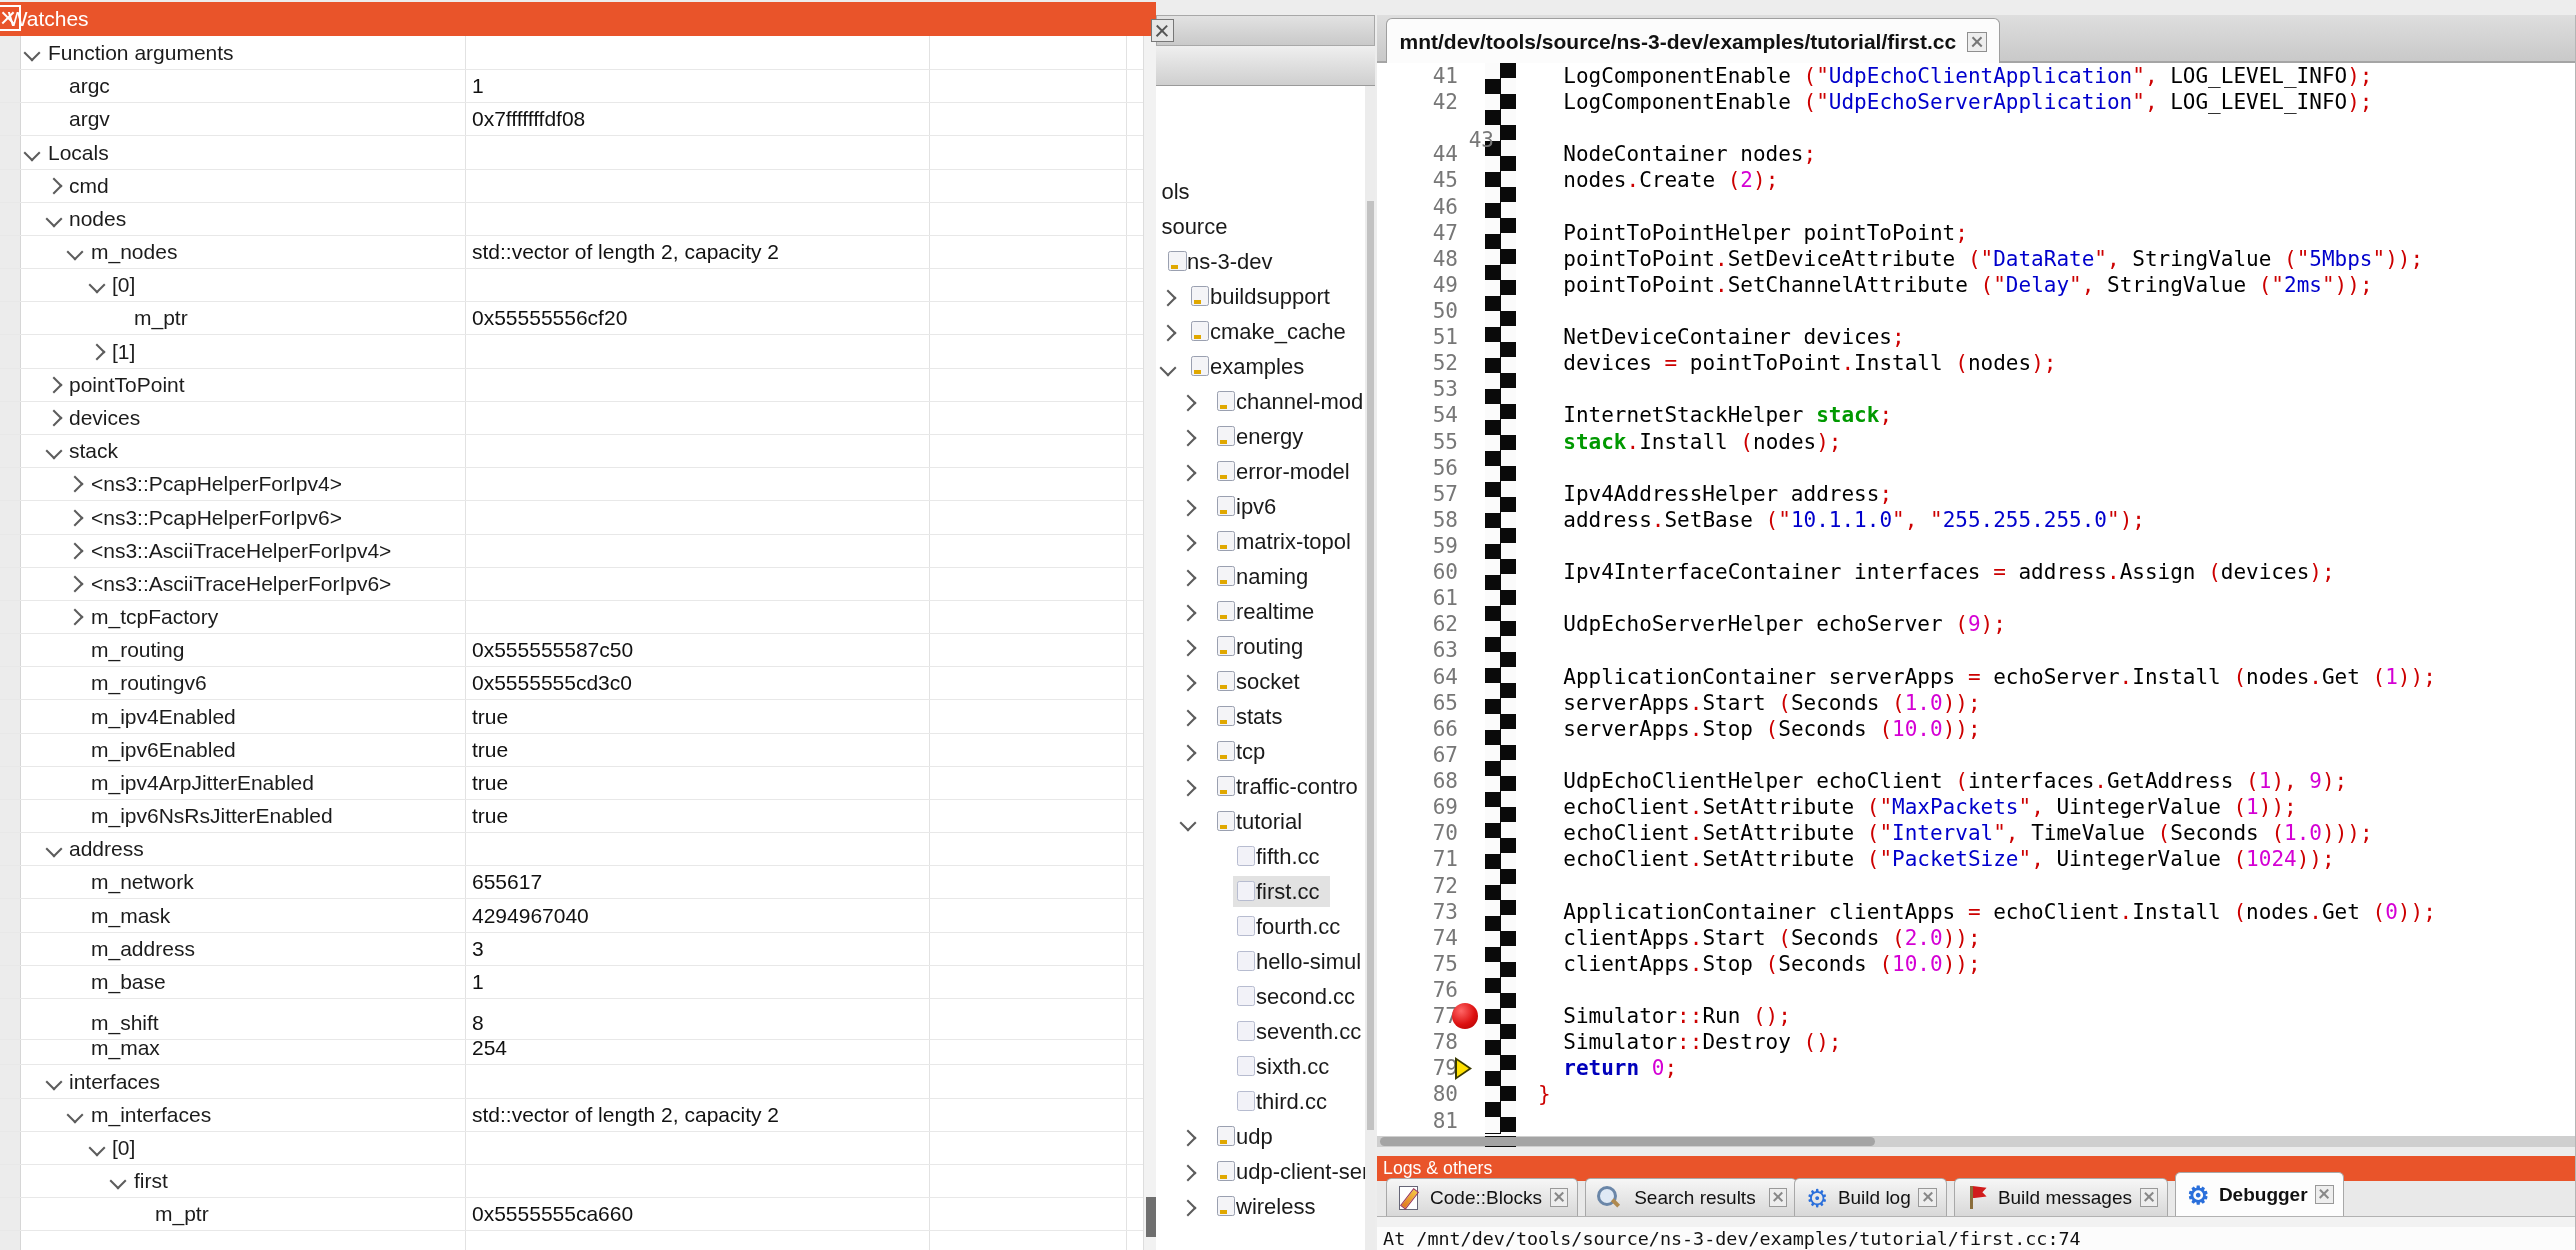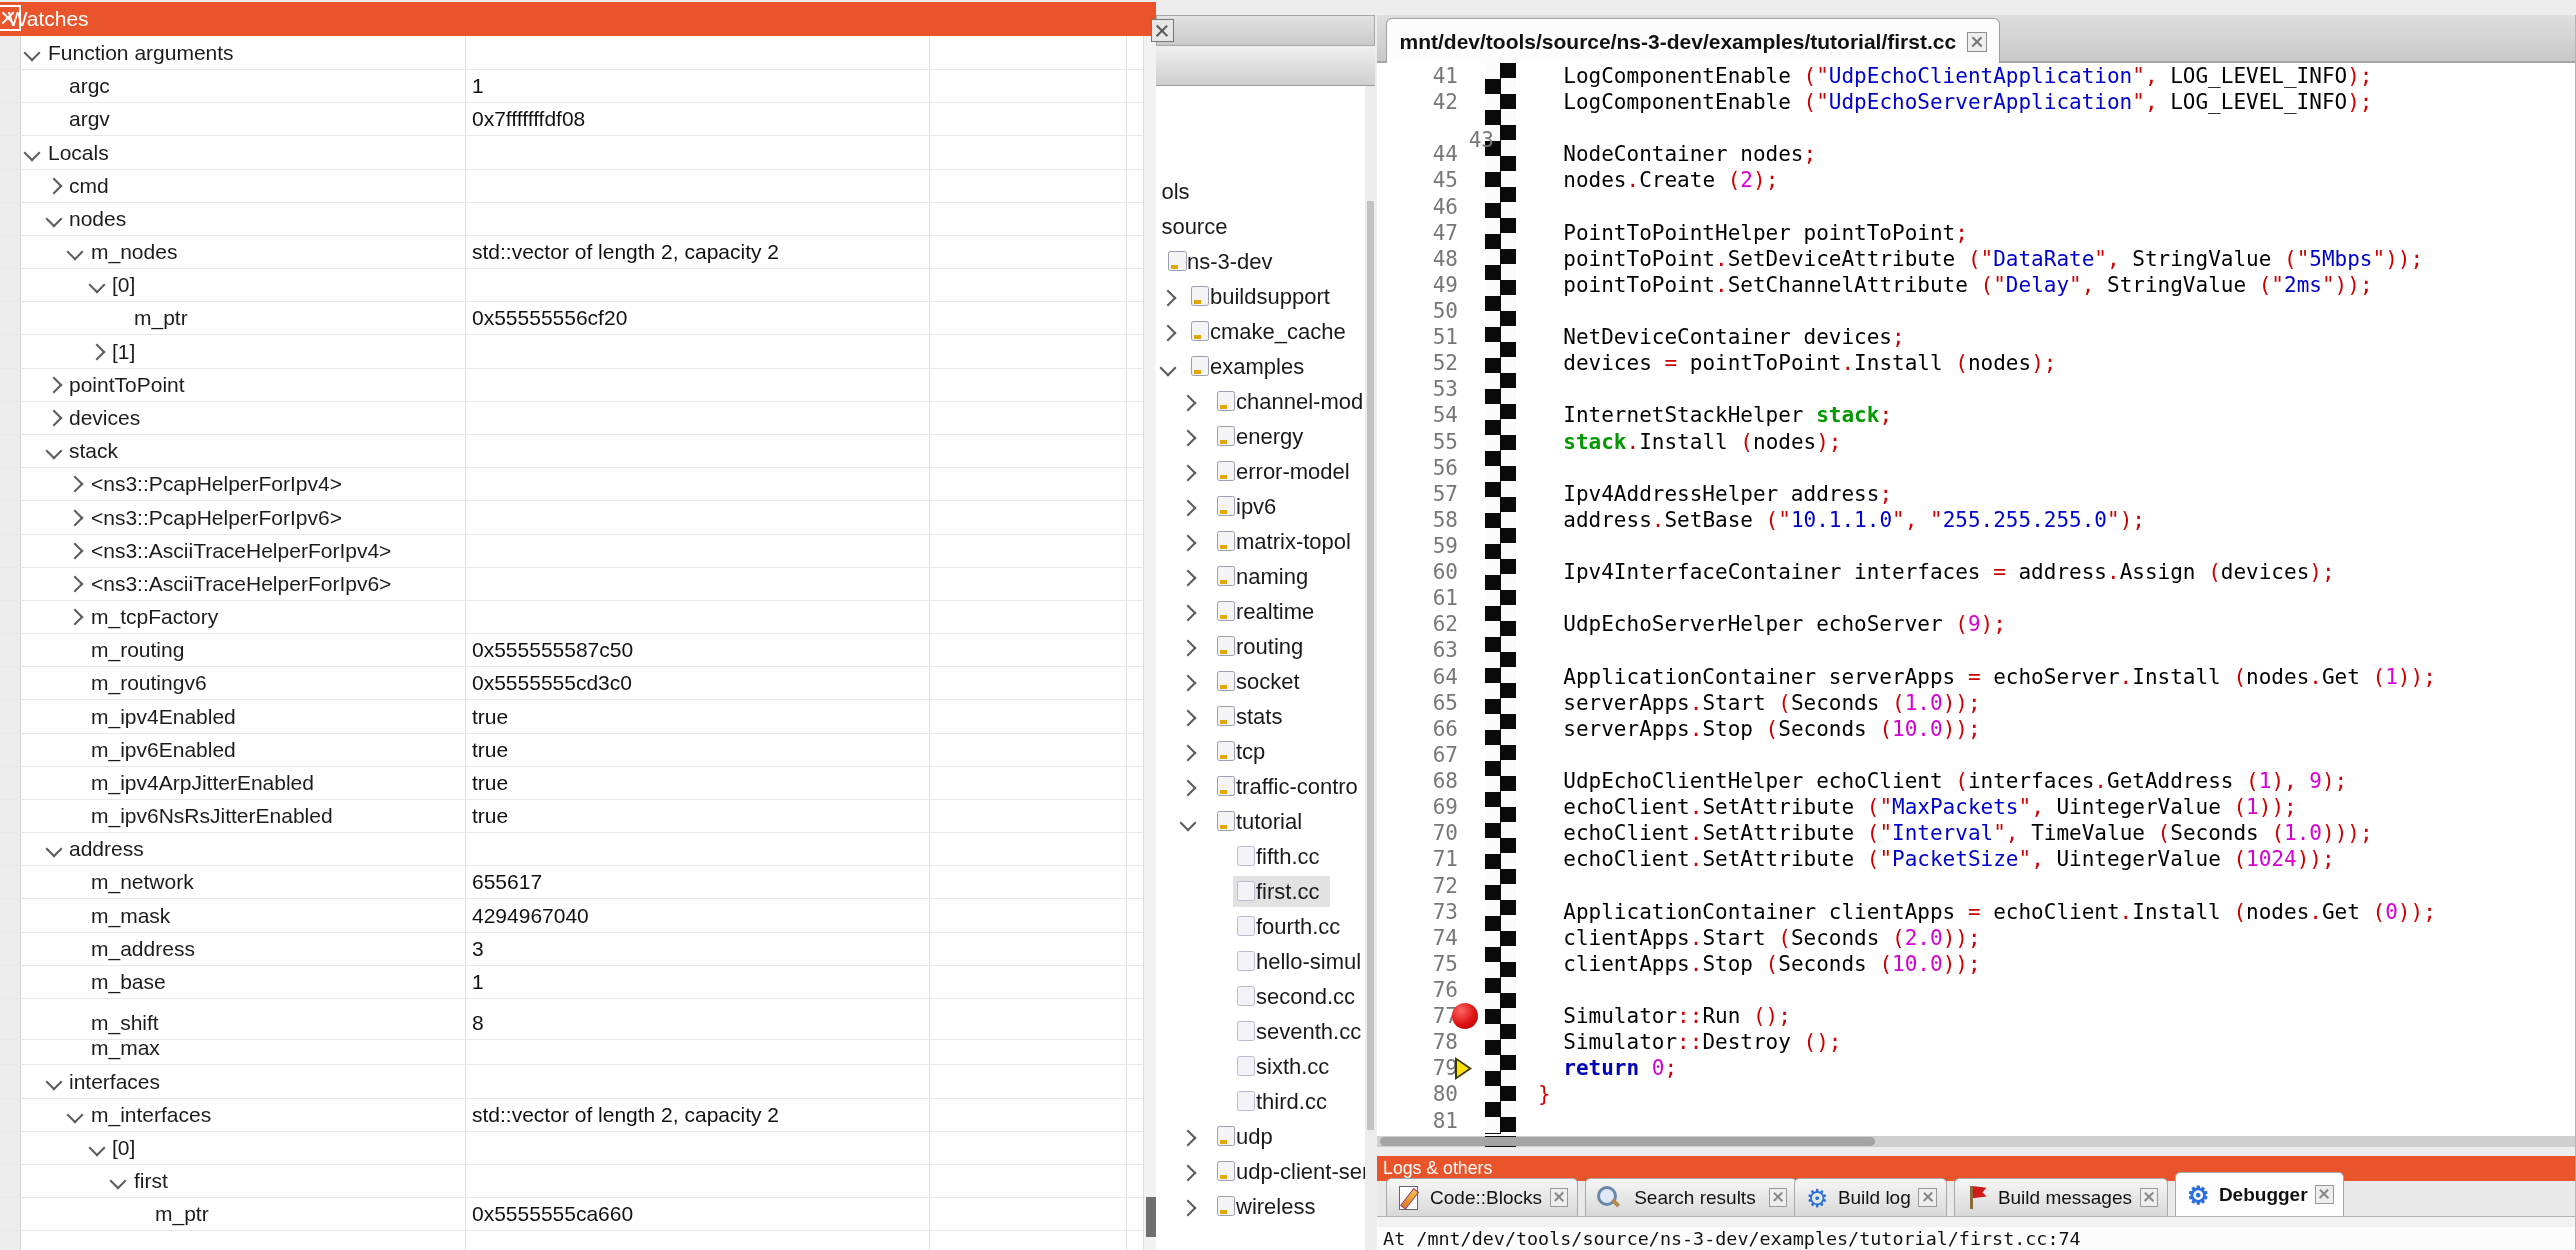--- a/index.html
+++ b/index.html
@@ -233,20 +233,21 @@
       <div class="wrow" style="top: 929px;">
         <span class="wname" style="left: 91px; width: 370px;">m_base</span>
         <span class="wval">1</span>
       </div>
       <div class="wrow" style="top: 962px; margin-top: 8px;">
         <span class="wname" style="left: 91px; width: 370px;">m_shift</span>
         <span class="wval">8</span>
       </div>
       <div class="wrow" style="top: 995px;">
         <span class="wname" style="left: 91px; width: 370px;">m_max</span>
+        <span class="wval">254</span>
       </div>
       <div class="wrow" style="top: 1029px;">
         <span class="chev wchev e" style="left: 48px;"></span>
         <span class="wname" style="left: 69px; width: 392px;">interfaces</span>
       </div>
       <div class="wrow" style="top: 1062px;">
         <span class="chev wchev e" style="left: 69px;"></span>
         <span class="wname" style="left: 91px; width: 370px;">m_interfaces</span>
         <span class="wval">std::vector of length 2, capacity 2</span>
       </div>

